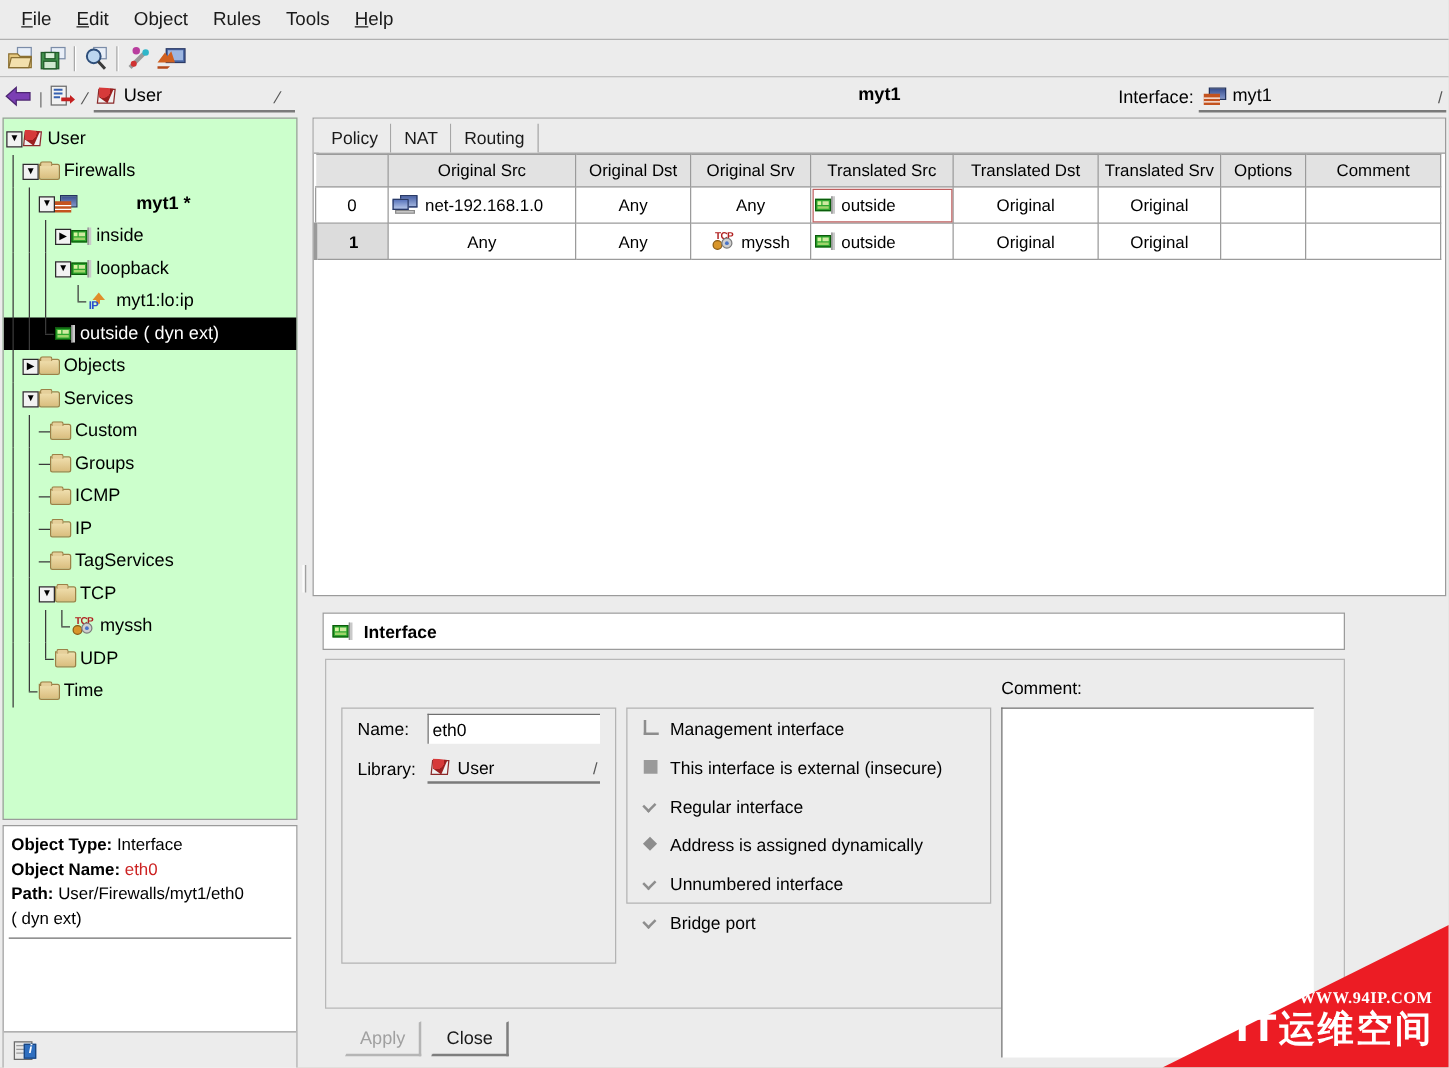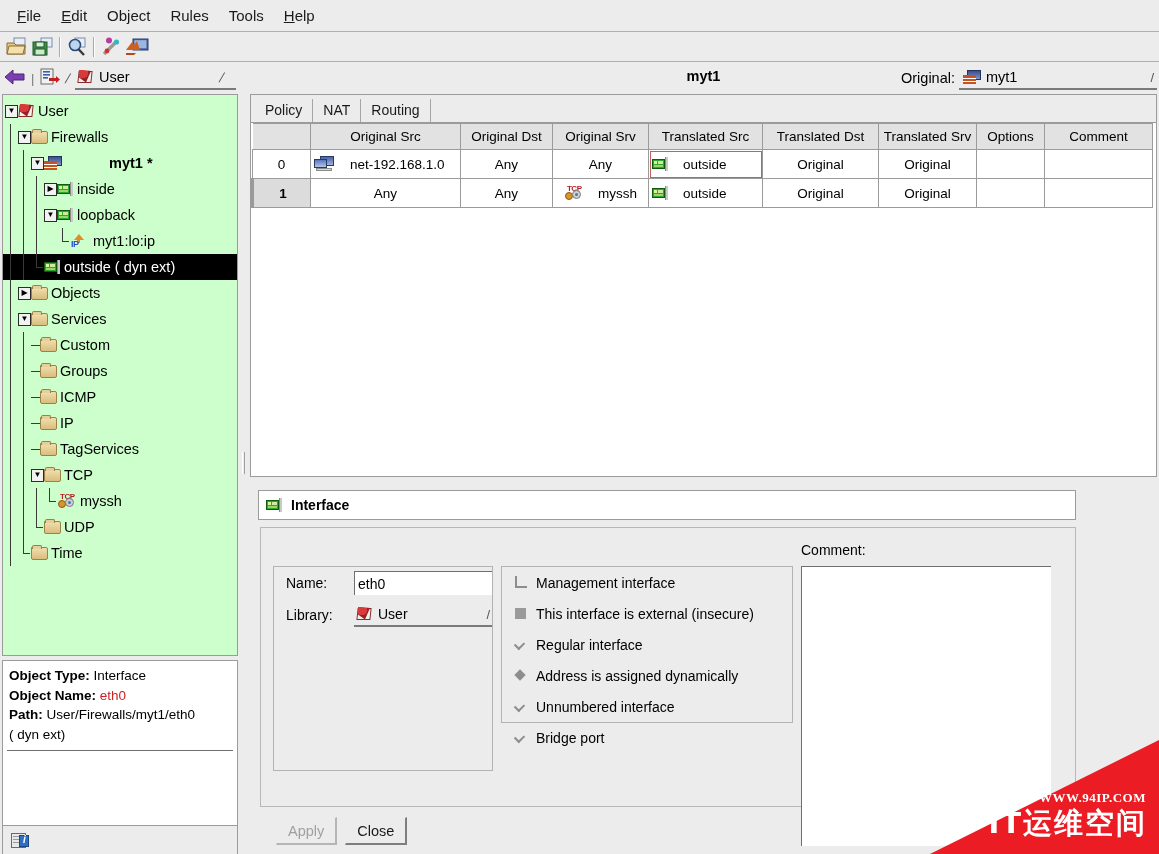--- a/index.html
+++ b/index.html
@@ -197,21 +197,21 @@
     border: 1px solid #9b9b9b; height: 29px; text-align: center; padding: 0 3px;
     background:#fff; white-space: nowrap; overflow: hidden;
   }
   td.rownum {
     background: #e2e2e2; text-align: left; padding-left: 7px;
     border-left: none; border-right: 1px solid #9b9b9b;
   }
   td.rownum.cur { background:#dcdcdc; font-weight: bold; border-left: 3px solid #9a9a9a; padding-left:5px; }
   td.selcell { background:#e4e4e4; }
   td.focuscell { outline: 1px solid #c06060; outline-offset: -2px; }
-  .cellwrap { display:flex; align-items:center; justify-content:center; gap:12px; }
+  .cellwrap { display:flex; align-items:center; justify-content:center; gap:2px; }
   .cellwrap.left { justify-content:flex-start; }
 
   
   .editor {
     position:absolute; left:2px; top:425px; width:907px; height:365px; background:#ececec;
   }
   .edtitle {
     position:absolute; left:8px; top:3px; width:818px; height:30px;
     background:#fff; border:1px solid #9b9b9b;
     display:flex; align-items:center; gap:6px; padding-left:7px;
@@ -219,21 +219,21 @@
   }
   .edbody {
     position:absolute; left:10px; top:40px; width:816px; height:280px;
     border:1px solid #b8b8b8; background:#ececec;
   }
   .group {
     position:absolute; border:1px solid #b3b3b3; background:#ececec;
   }
   .grp-left { left:12px; top:38px; width:220px; height:205px; }
   .grp-mid  { left:240px; top:38px; width:292px; height:157px; }
-  .formrow { display:flex; align-items:center; height:32px; padding-left:12px; gap:12px; }
+  .formrow { display:flex; align-items:center; height:32px; padding-left:12px; gap:0; }
   .formlabel { width: 56px; font-size: 14px; }
   .textfield {
     width: 138px; height: 24px; background:#fff; border:none;
     border-left:1px solid #6f6f6f; border-top:1px solid #6f6f6f;
     font-family:"Liberation Sans", sans-serif; font-size:14px;
     padding: 0 3px; color:#000;
   }
   .libcombo {
     width: 138px; height: 24px; position:relative; border-bottom:2px solid #7a7a7a;
     display:flex; align-items:center; gap:3px; background:#ececec; padding-left:2px;
@@ -575,21 +575,21 @@
 
   <div class="vsplit">
       <span class="grip"></span>
     </div>
 
   <div class="mainpane">
 
     <div class="mainhdr">
       <div class="title">myt1</div>
       <div class="fwselect">
-        <span style="font-size:14.5px;">Original:</span>
+        <span style="font-size:14.5px;">Interface:</span>
         <div class="fwcombo">
           <span class="ic ic-fw">
               <span class="scr"></span>
               <span class="brick"></span>
             </span>
           <span style="font-size:14.5px;">myt1</span>
           <span class="arrowbox"><span class="slashglyph">/</span></span>
         </div>
       </div>
     </div>

